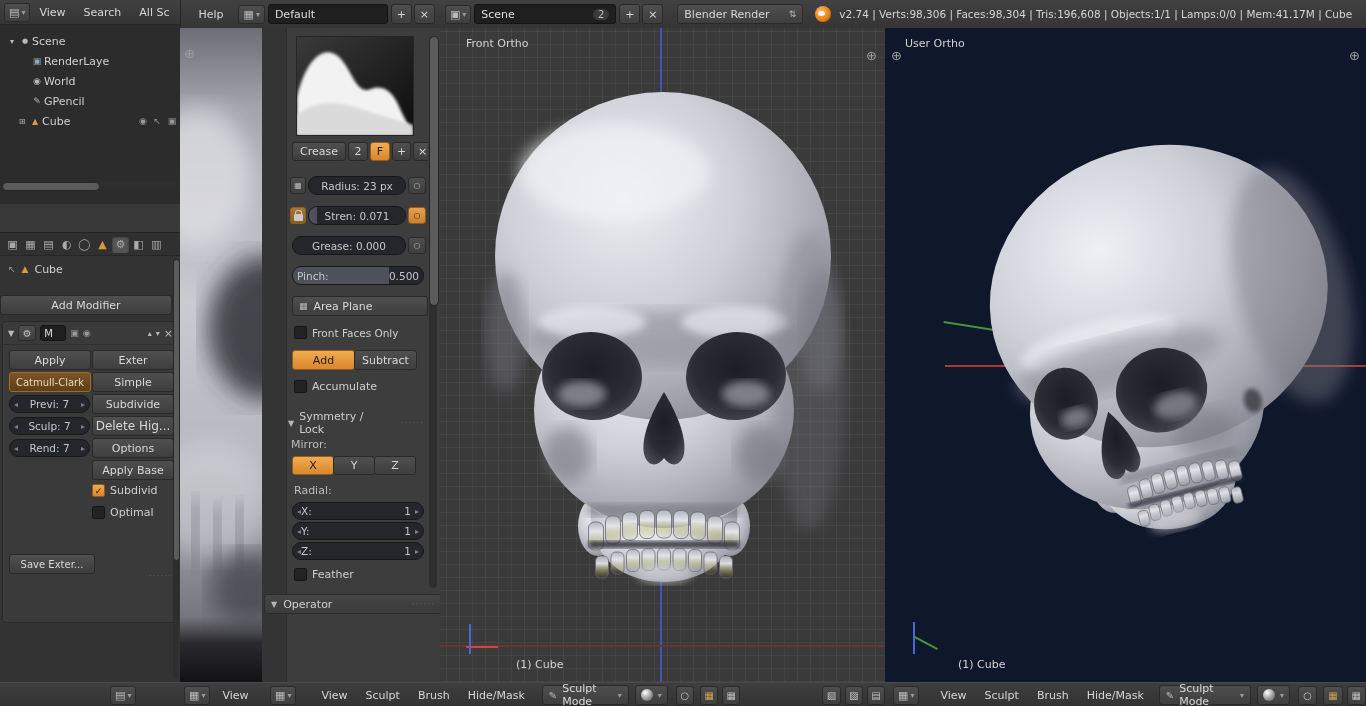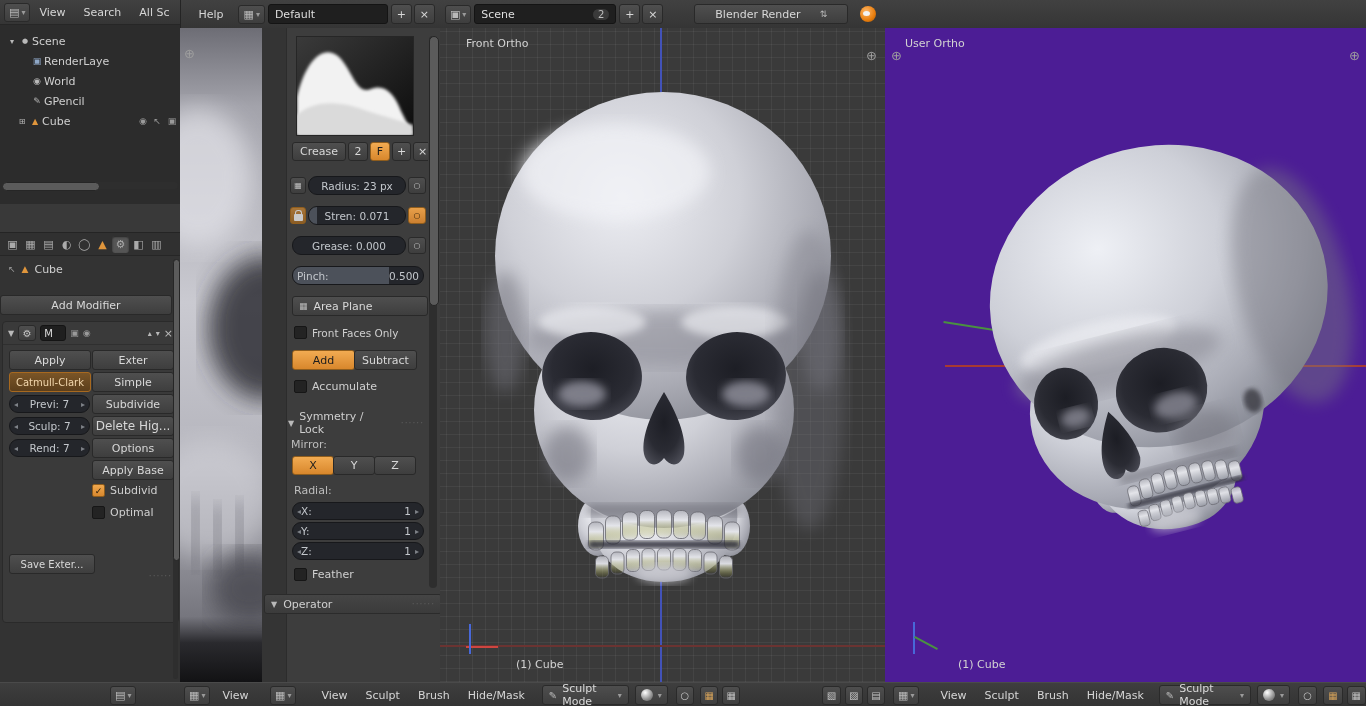--- a/index.html
+++ b/index.html
@@ -87,25 +87,26 @@
     <span class="chip edbtn" style="margin-left:10px">
       <span class="ic">▣</span>
       <i>▾</i>
     </span>
     <span class="inset" style="width:128px;margin-left:3px;justify-content:space-between">
       <span>Scene</span>
       <span style="background:#3a3a3a;border-radius:7px;padding:0 5px;color:#bdbdbd;font-size:10px">2</span>
     </span>
     <span class="btn sq" style="margin-left:3px">+</span>
     <span class="btn sq" style="margin-left:2px">×</span>
-    <span class="btn" style="width:112px;margin-left:31px;justify-content:space-between;padding:0 20px">
+    <span class="btn" style="width:112px;margin-left:14px;justify-content:space-between;padding:0 6px">
       <span>Blender Render</span>
       <span class="ic" style="font-size:9px">⇅</span>
     </span>
     <span class="logo" style="margin-left:12px"></span>
+    <span style="margin-left:8px;color:#d6d6d6;font-size:10.5px;white-space:nowrap">v2.74 | Verts:98,306 | Faces:98,304 | Tris:196,608 | Objects:1/1 | Lamps:0/0 | Mem:41.17M | Cube</span>
   </div>
 
   <div class="r" style="left:0;top:28;width:180px;height:204px;background:#2c2c2c;border-right:1px solid #242424">
     <div class="f hdr" style="height:24px">
       <span class="chip edbtn" style="margin-left:4px">
         <span class="ic">▤</span>
         <i>▾</i>
       </span>
       <span class="menu">View</span>
       <span class="menu">Search</span>
@@ -501,21 +502,21 @@
       <ellipse cx="199" cy="494" rx="28" ry="10" fill="#d8d8de" opacity="0.55" filter="url(#b4)"></ellipse>
     </svg>
     <span class="vplabel" style="left:26px;top:9px">Front Ortho</span>
     <span class="pluscorner" style="right:8px;top:20px">⊕</span>
 
     <div class="r" style="left:26px;top:618px;width:32px;height:2px;background:#cf4540;z-index:3"></div>
     <div class="r" style="left:29px;top:596px;width:2px;height:30px;background:#4868d8;z-index:3"></div>
     <span class="vplabel" style="left:76px;top:630px">(1) Cube</span>
   </div>
 
-  <div class="r" style="left:885px;top:28px;width:481px;height:654px;overflow:hidden;background:#4c1d95">
+  <div class="r" style="left:885px;top:28px;width:481px;height:654px;overflow:hidden;background:#0f172a">
     <div class="r" style="left:60px;top:337px;width:421px;height:2px;background:#a83a32;z-index:1"></div>
     <div class="r" style="left:58px;top:300px;width:90px;height:2px;background:#4a9140;transform:rotate(9deg);z-index:1"></div>
     <svg width="410" height="430" viewBox="0 0 410 430" style="position:absolute;left:68px;top:112px;z-index:2">
       <defs>
         <radialGradient id="uBone" cx="36%" cy="30%" r="80%">
           <stop offset="0" stop-color="#eef0f5"></stop>
             <stop offset="0.45" stop-color="#ced0d8"></stop>
           <stop offset="0.75" stop-color="#a8aab4"></stop>
             <stop offset="1" stop-color="#7e818c"></stop>
         </radialGradient>

